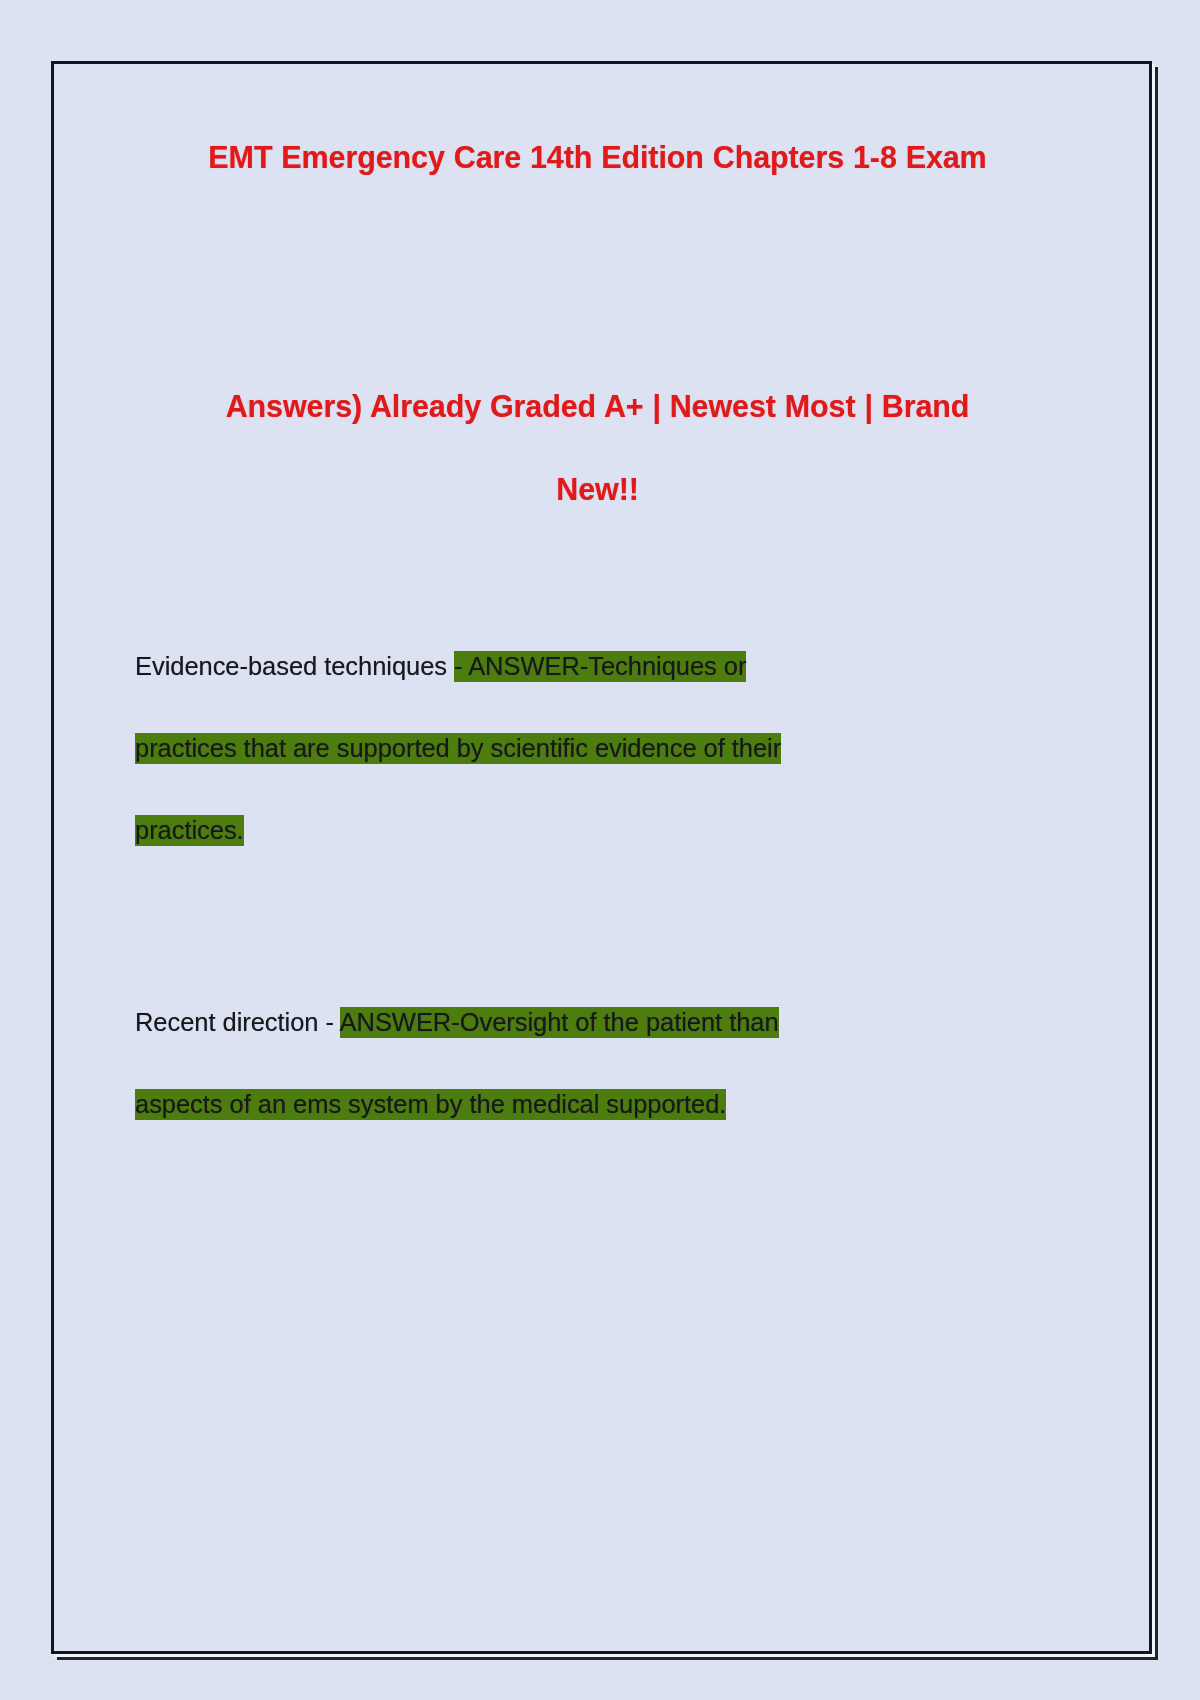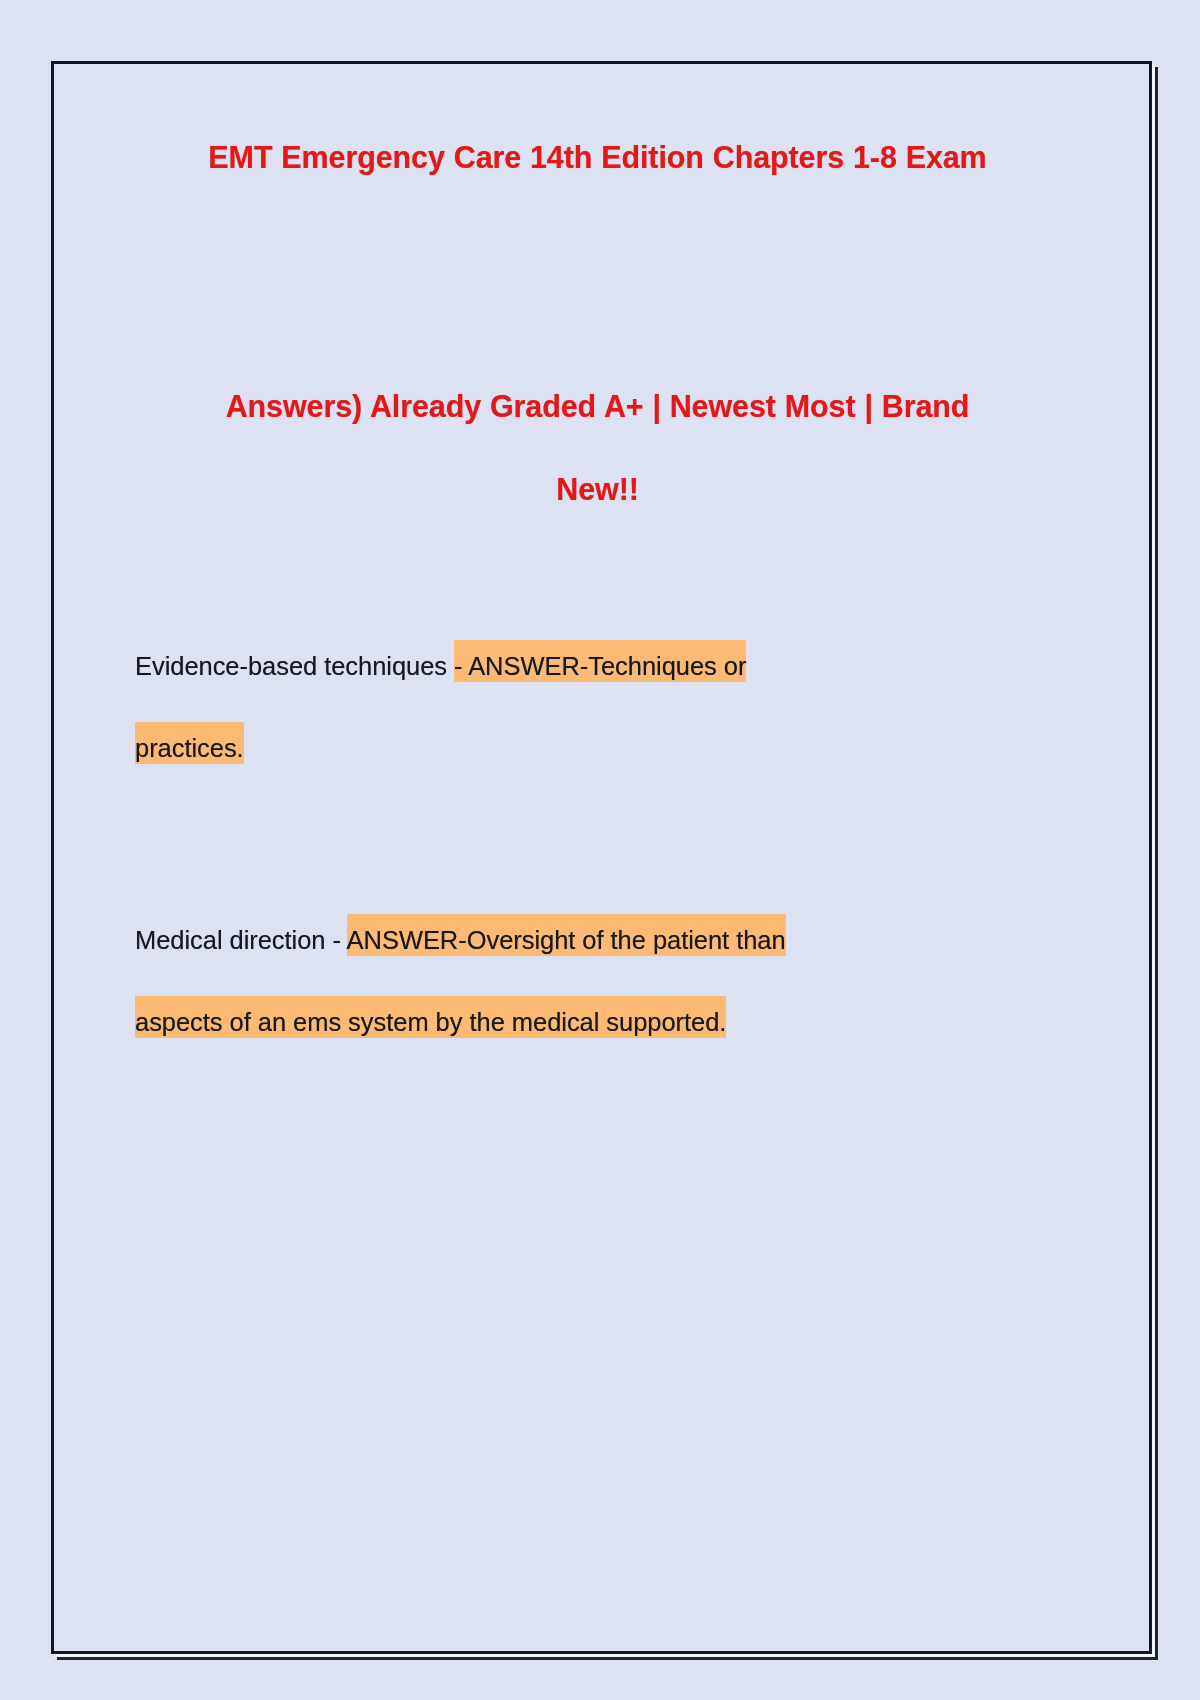--- a/index.html
+++ b/index.html
@@ -70,22 +70,22 @@
     font-family: "Liberation Sans", sans-serif;
     font-size: 25.5px;
     line-height: 82px;
     color: #16181d;
     white-space: nowrap;
     letter-spacing: -0.05px;
     text-shadow: 0 0 0.7px rgba(20,22,28,0.5);
   }
 
   .hl {
-    background: #fdba74;
-    padding: 12px 0 2px 0;
+    background: #4d7c0f;
+    padding: 1px 0 2px 0;
     box-decoration-break: clone;
     -webkit-box-decoration-break: clone;
   }
 
   .plain { background: transparent; }
 </style>
 </head>
 <body>
 
 <div id="page-sheet">
@@ -96,23 +96,24 @@
       <br>
       <br>
       <span>Answers) Already Graded A+ | Newest Most | Brand</span><br>
       <span>New!!</span>
     </h1>
 
     <div id="doc-body">
 
       <div class="qa-block">
         <div class="qa-line"><span class="plain">Evidence-based techniques </span><span class="hl">- ANSWER-Techniques or</span></div>
+        <div class="qa-line"><span class="hl">practices that are supported by scientific evidence of their</span></div>
         <div class="qa-line"><span class="hl">practices.</span></div>
       </div>
 
       <div class="qa-block">
-        <div class="qa-line"><span class="plain">Medical direction - </span><span class="hl">ANSWER-Oversight of the patient than</span></div>
+        <div class="qa-line"><span class="plain">Recent direction - </span><span class="hl">ANSWER-Oversight of the patient than</span></div>
         <div class="qa-line"><span class="hl">aspects of an ems system by the medical supported.</span></div>
       </div>
 
     </div>
   </div>
 </div>
 
 </body></html>

